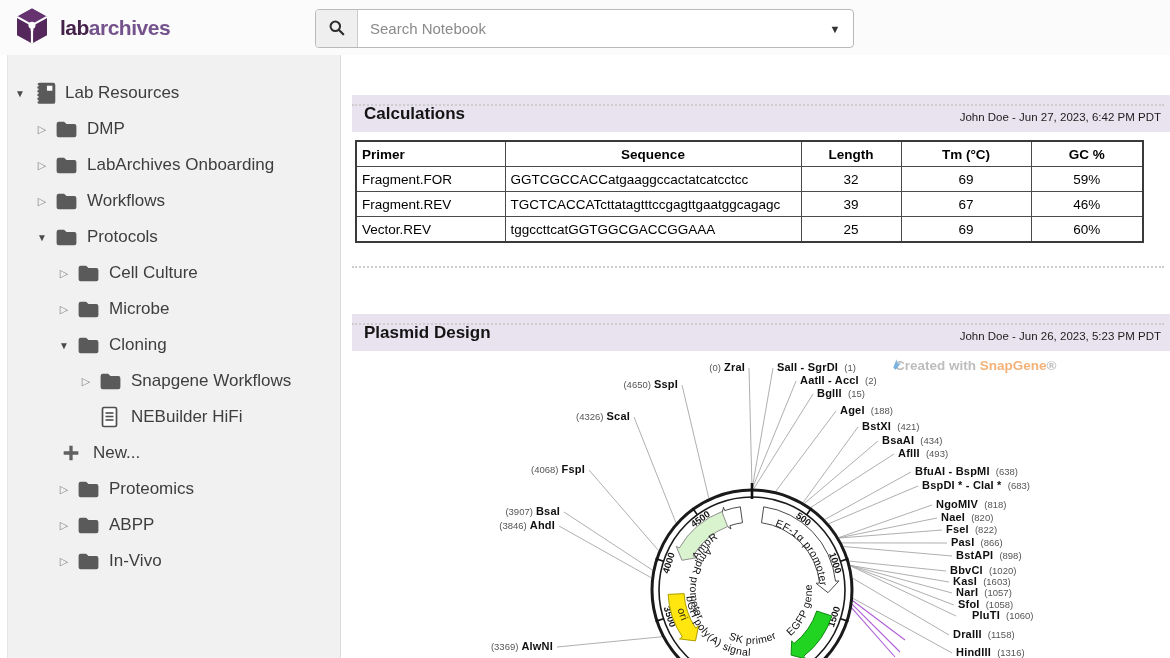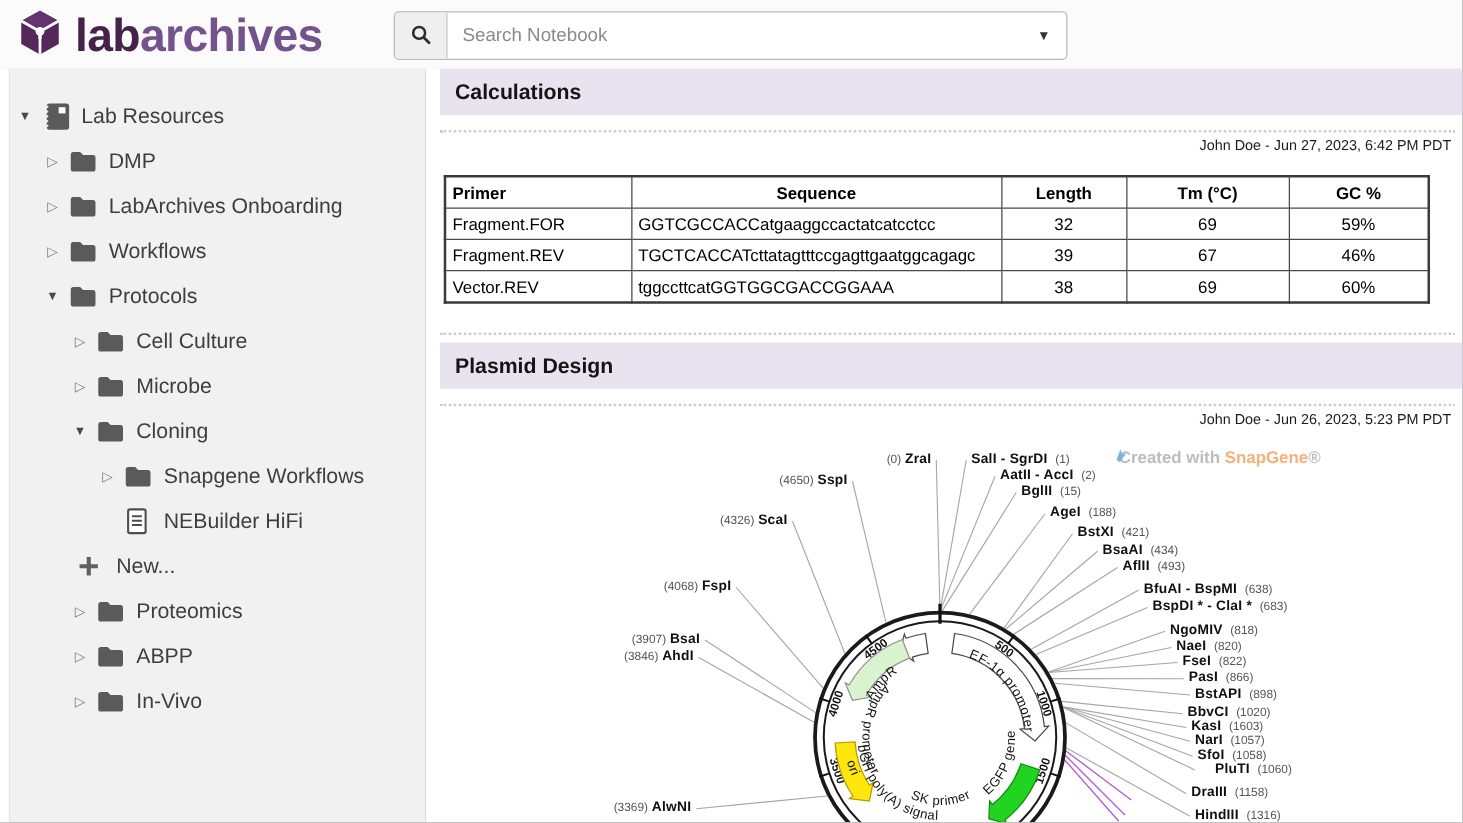--- a/index.html
+++ b/index.html
@@ -2,21 +2,21 @@
 <html><head>
 <meta charset="utf-8">
 <style>
   html,body{margin:0;padding:0;background:#888;}
   #page{position:relative;width:1170px;height:658px;background:#fff;overflow:hidden;
         font-family:"Liberation Sans","DejaVu Sans",sans-serif;color:#222;}
 
   
   #topbar{position:absolute;left:0;top:0;width:1170px;height:55px;background:#fbfbfb;border-bottom:1px solid #ddd;}
   .logo{position:absolute;left:12px;top:6px;display:flex;align-items:center;gap:8px;}
-  .logo-text{font-size:37px;font-weight:bold;letter-spacing:-0.5px;}
+  .logo-text{font-size:21px;font-weight:bold;letter-spacing:-0.5px;}
   .logo-text .lab{color:#46224b;}
   .logo-text .rest{color:#74538c;font-weight:bold;}
   .search-group{position:absolute;left:315px;top:9px;width:537px;height:37px;background:#fff;
         border:1px solid #b9b9b9;border-radius:4px;display:flex;align-items:stretch;overflow:hidden;}
   .search-btn{width:42px;background:#efefef;border:none;border-right:1px solid #ccc;display:flex;align-items:center;justify-content:center;cursor:pointer;}
   .search-input{flex:1;border:none;outline:none;padding:0 12px;font-size:15px;color:#333;font-family:inherit;background:transparent;}
   .search-input::placeholder{color:#8a8a8a;}
   .search-caret{width:36px;display:flex;align-items:center;justify-content:center;font-size:11px;color:#333;cursor:pointer;}
 
   
@@ -26,21 +26,21 @@
   .tree-row{height:36px;display:flex;align-items:center;cursor:pointer;}
   .tree-row.selected{background:#e2e2e2;}
   .caret{width:24px;text-align:center;flex:0 0 24px;}
   .caret.open{font-size:10px;color:#4a4a4a;}
   .caret.closed{font-size:11px;color:#7d7d7d;}
   .t-icon{width:30px;flex:0 0 30px;display:flex;align-items:center;}
   .t-label{font-size:17px;color:#3e3e3e;margin-left:3px;white-space:nowrap;}
 
   
   #content{position:absolute;left:341px;top:55px;width:829px;height:603px;background:#fff;}
-  .section-bar{position:absolute;left:11px;right:0;height:37px;background:#e9e3ef;display:flex;align-items:center;}
+  .section-bar{position:absolute;left:11px;right:0;height:37px;background:#e9e3ef;display:flex;align-items:center;margin-top:40px;}
   .section-title{font-size:17px;font-weight:bold;color:#141414;padding-left:12px;}
   .dotted{position:absolute;left:11px;right:6px;border-top:2px dotted #cdcdcd;height:0;}
   .meta{position:absolute;left:11px;right:9px;text-align:right;font-size:11.5px;color:#1c1c1c;}
 
   
   table.primer{position:absolute;left:14px;top:85px;border-collapse:collapse;table-layout:fixed;
         font-size:13.5px;color:#000;background:#fff;border:2px solid #3a3a3a;}
   table.primer th,table.primer td{border:1px solid #4a4a4a;padding:2px 5px;height:20px;overflow:hidden;white-space:nowrap;}
   table.primer th{font-weight:bold;text-align:center;}
   table.primer th.first,table.primer td.c0{text-align:left;}
@@ -272,21 +272,21 @@
           <tr>
             <td class="c0">Fragment.REV</td>
             <td class="c1">TGCTCACCATcttatagtttccgagttgaatggcagagc</td>
             <td class="num">39</td>
             <td class="num">67</td>
             <td class="num">46%</td>
           </tr>
           <tr>
             <td class="c0">Vector.REV</td>
             <td class="c1">tggccttcatGGTGGCGACCGGAAA</td>
-            <td class="num">38</td>
+            <td class="num">25</td>
             <td class="num">69</td>
             <td class="num">60%</td>
           </tr>
         </tbody>
     </table>
 
     <div class="dotted" style="top:211px;"></div>
     <div class="section-bar" style="top:219px;">
       <span class="section-title">Plasmid Design</span>
     </div>

